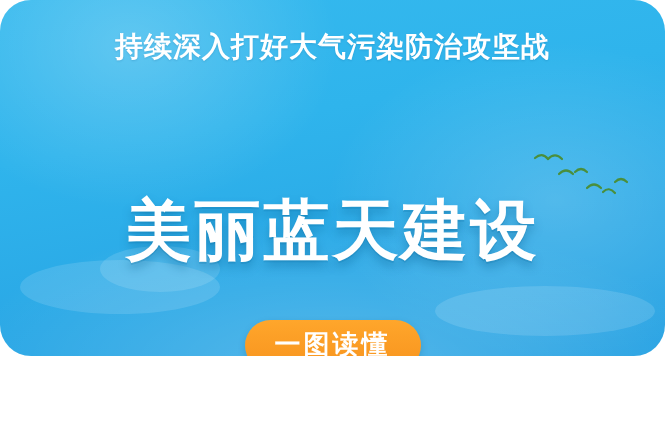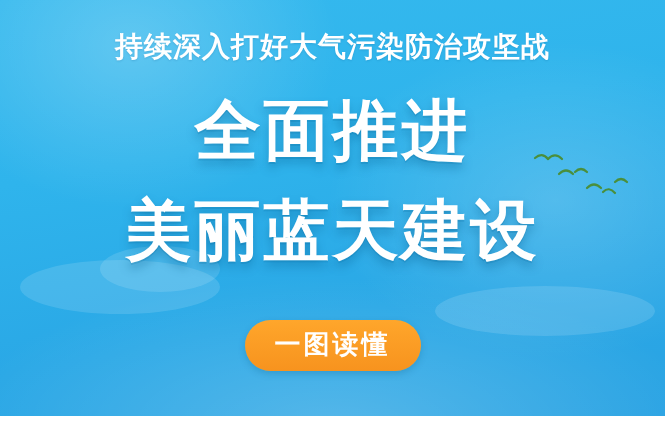--- a/index.html
+++ b/index.html
@@ -9,23 +9,24 @@
   body {
     width: 665px;
     height: 431px;
     overflow: hidden;
     font-family: "Liberation Sans", sans-serif;
   }
 
   .poster {
     position: relative;
     width: 665px;
-    height: 416px;
+    height: 356px;
     background: linear-gradient(170deg, #35b9ee 0%, #2fb4ec 35%, #2aa8e6 70%, #2aa3e3 100%);
     overflow: hidden;
+    border-radius: 31px;
   }
 
   
   .glow-a {
     position: absolute;
     left: -80px;
     top: -120px;
     width: 420px;
     height: 330px;
     background: radial-gradient(ellipse at center, rgba(255,255,255,0.22) 0%, rgba(255,255,255,0) 70%);
@@ -153,20 +154,19 @@
         <path d="M46 24 q6 -6 12 0"></path>
         <path d="M58 40 q7 -7 14 0"></path>
         <path d="M74 44 q6 -6 12 1"></path>
         <path d="M86 34 q6 -6 12 0"></path>
       </g>
     </svg>
   </div>
 
   <div class="headline-top">持续深入打好大气污染防治攻坚战</div>
 
-  <div class="headline-main line1">全面推进</div>
 
   <div class="headline-main line2">美丽蓝天建设</div>
 
   <div class="ribbon">一图读懂</div>
 
 
 </div>
 
 </body></html>

